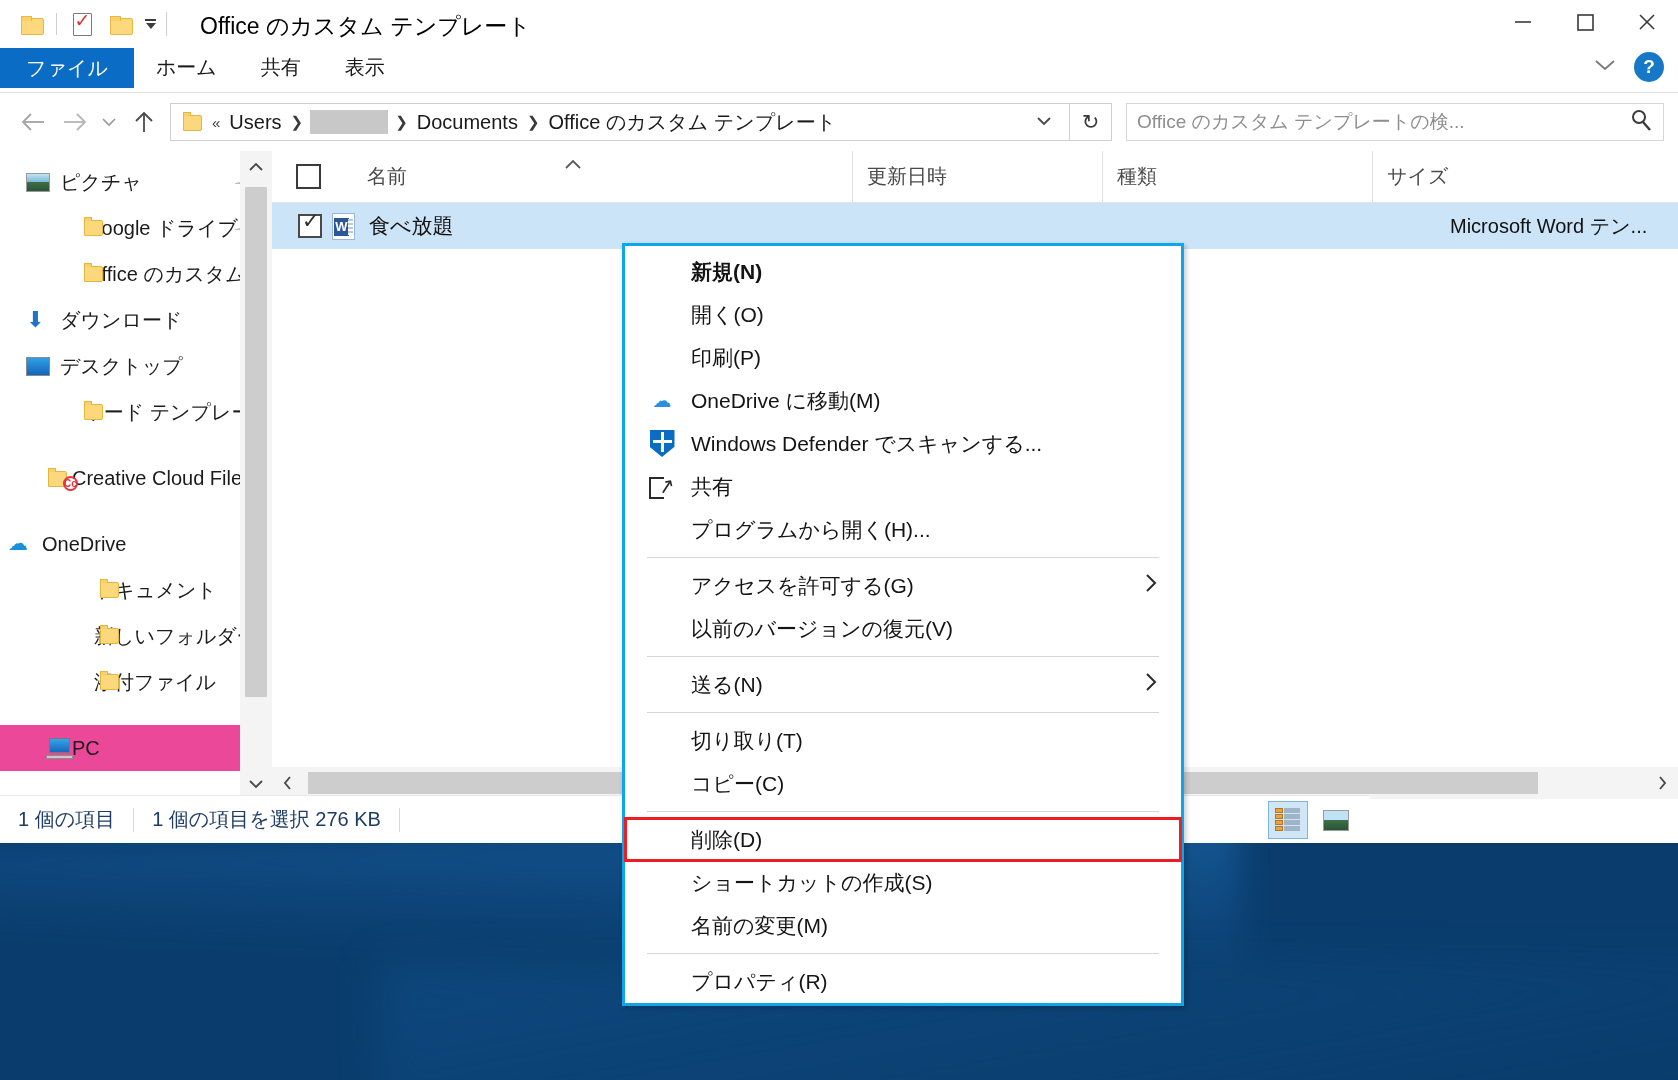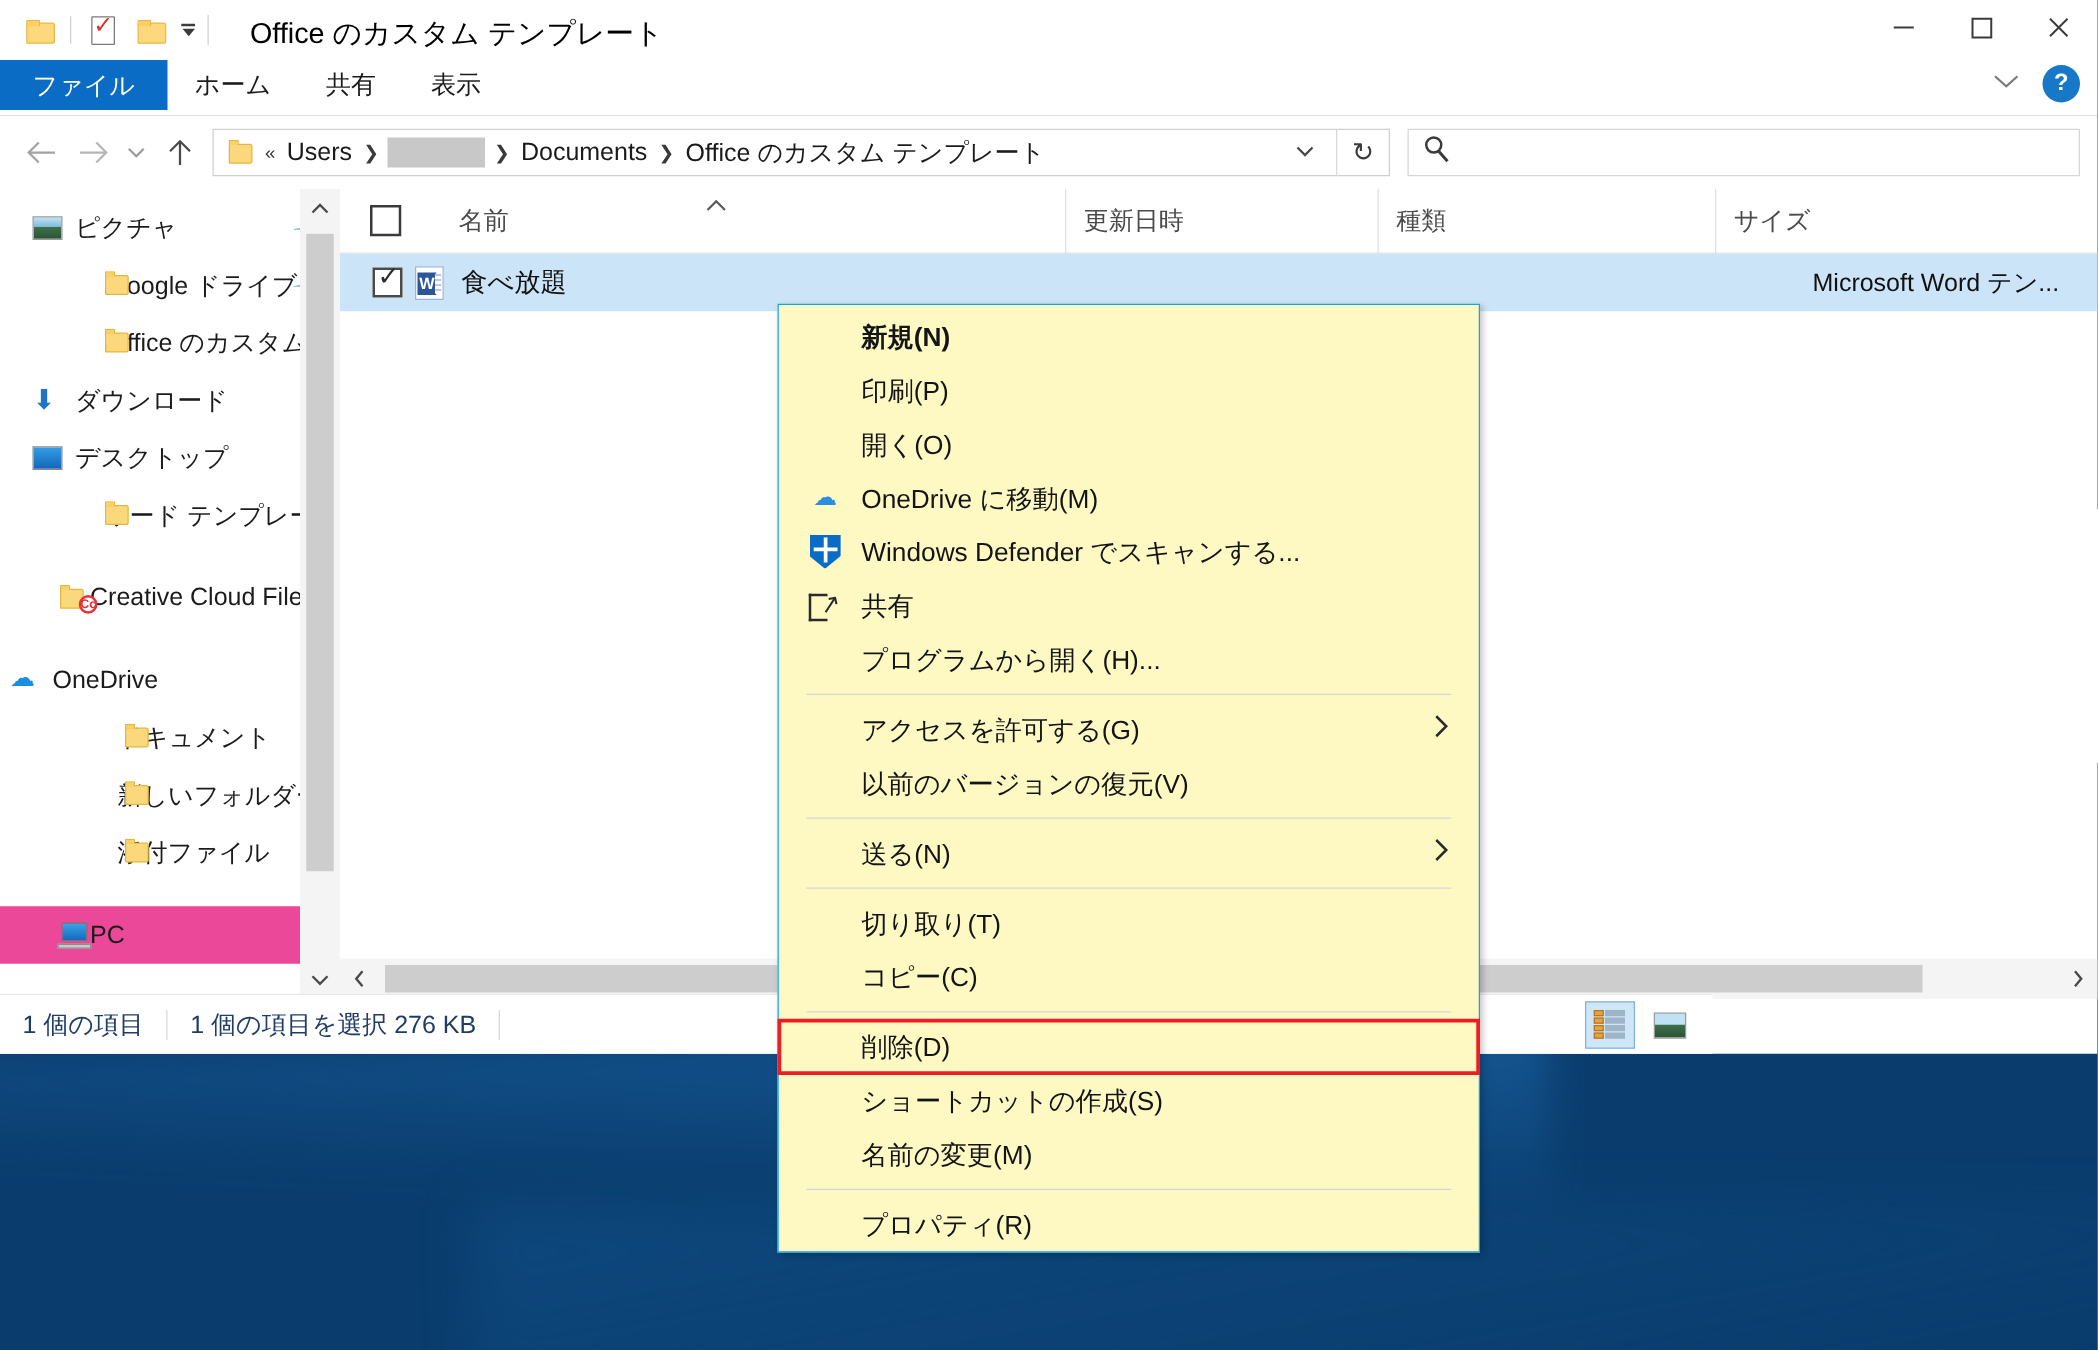--- a/index.html
+++ b/index.html
@@ -265,21 +265,21 @@
   .viewbtn.active { background: #cfe6f7; border: 1px solid #7eb4dd; }
   .vb-details { width: 26px; height: 24px; display: grid; grid-template-columns: 8px 16px; grid-template-rows: repeat(4, 5px); gap: 1px; }
   .vb-details i { display: block; }
   .vb-details i.sq { background: #e8a33d; border: 1px solid #b3762a; }
   .vb-details i.ln { background: #9fb4c7; }
   .vb-large { width: 26px; height: 21px; background: linear-gradient(#bfe3f5 0 45%, #3e6f4a 46%, #2b5436 100%); border: 1px solid #9a9a9a; }
 
   
   .ctxmenu {
     position: absolute; left: 622px; top: 243px; width: 562px;
-    background: #fef9c3; border: 1px solid #0ea5e9;
+    background: #ffffff; border: 3px solid #0ea5e9;
     box-shadow: 2px 2px 5px rgba(0,0,0,.22);
     padding: 4px 0 0 0; z-index: 50;
   }
   .mi {
     height: 43px; display: flex; align-items: center; position: relative;
     font-size: 21px; color: #141414; padding-left: 66px; white-space: nowrap;
   }
   .mi.bold { font-weight: bold; }
   .mi .mi-ico { position: absolute; left: 22px; width: 30px; height: 28px; display: flex; align-items: center; justify-content: center; }
   .mi .submenu-arrow { position: absolute; right: 22px; color: #2a2a2a; font-size: 22px; }
@@ -423,20 +423,21 @@
         </div>
         <span class="addr-caret">
           <svg width="18" height="12" viewBox="0 0 18 12">
               <polyline points="3,3 9,9 15,3" fill="none" stroke="#4a4a4a" stroke-width="1.9"></polyline>
             </svg>
         </span>
       </div>
       <div class="refresh-btn">↻</div>
 
       <div class="search-box">
+        <div class="search-ph">Office のカスタム テンプレートの検...</div>
         <div class="search-ico">
           <svg width="24" height="24" viewBox="0 0 24 24">
               <circle cx="10" cy="9" r="6" fill="none" stroke="#3a3a3a" stroke-width="2"></circle>
               <line x1="14" y1="14" x2="21" y2="22" stroke="#3a3a3a" stroke-width="2.4"></line>
             </svg>
         </div>
       </div>
     </div>
 
     <div class="body">
@@ -616,24 +617,24 @@
         </div>
       </div>
     </div>
   </div>
 
   <div class="ctxmenu">
     <div class="mi bold">
       <span>新規(N)</span>
     </div>
     <div class="mi">
+      <span>開く(O)</span>
+    </div>
+    <div class="mi">
       <span>印刷(P)</span>
-    </div>
-    <div class="mi">
-      <span>開く(O)</span>
     </div>
     <div class="mi">
       <span class="mi-ico ico-cloud-sm">☁</span>
       <span>OneDrive に移動(M)</span>
     </div>
     <div class="mi">
       <span class="mi-ico">
           <span class="shield"></span>
         </span>
       <span>Windows Defender でスキャンする...</span>

